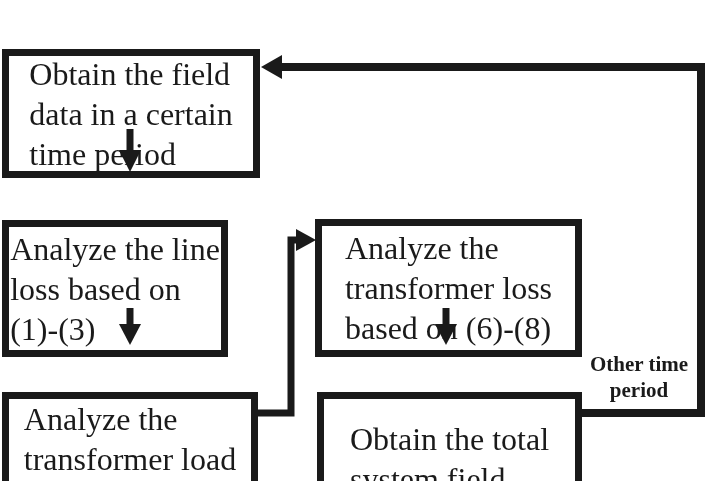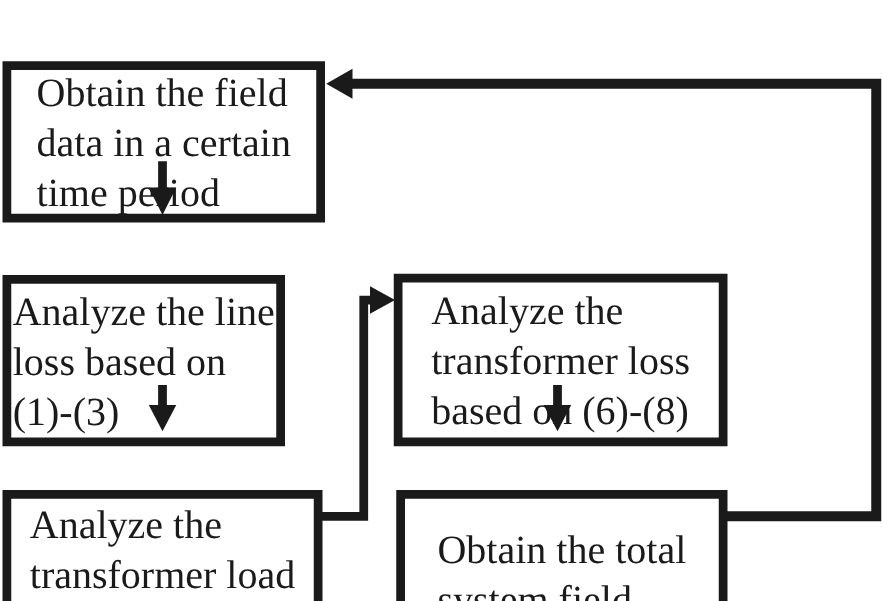--- a/index.html
+++ b/index.html
@@ -99,20 +99,22 @@
     <span class="node-label">Analyze the
 transformer loss
 based on (6)-(8)</span>
   </div>
 
   <div class="node n5">
     <span class="node-label">Obtain the total
 system field</span>
   </div>
 
+  <div class="edge-label">Other time
+period</div>
 
   <svg class="connectors" width="706" height="481" viewBox="0 0 706 481">
 
     <g>
       <line class="shaft" x1="130" y1="129" x2="130" y2="153"></line>
       <polygon class="head" points="119,150 141,150 130,172"></polygon>
     </g>
 
     <g>
       <line class="shaft" x1="130" y1="308" x2="130" y2="326"></line>

